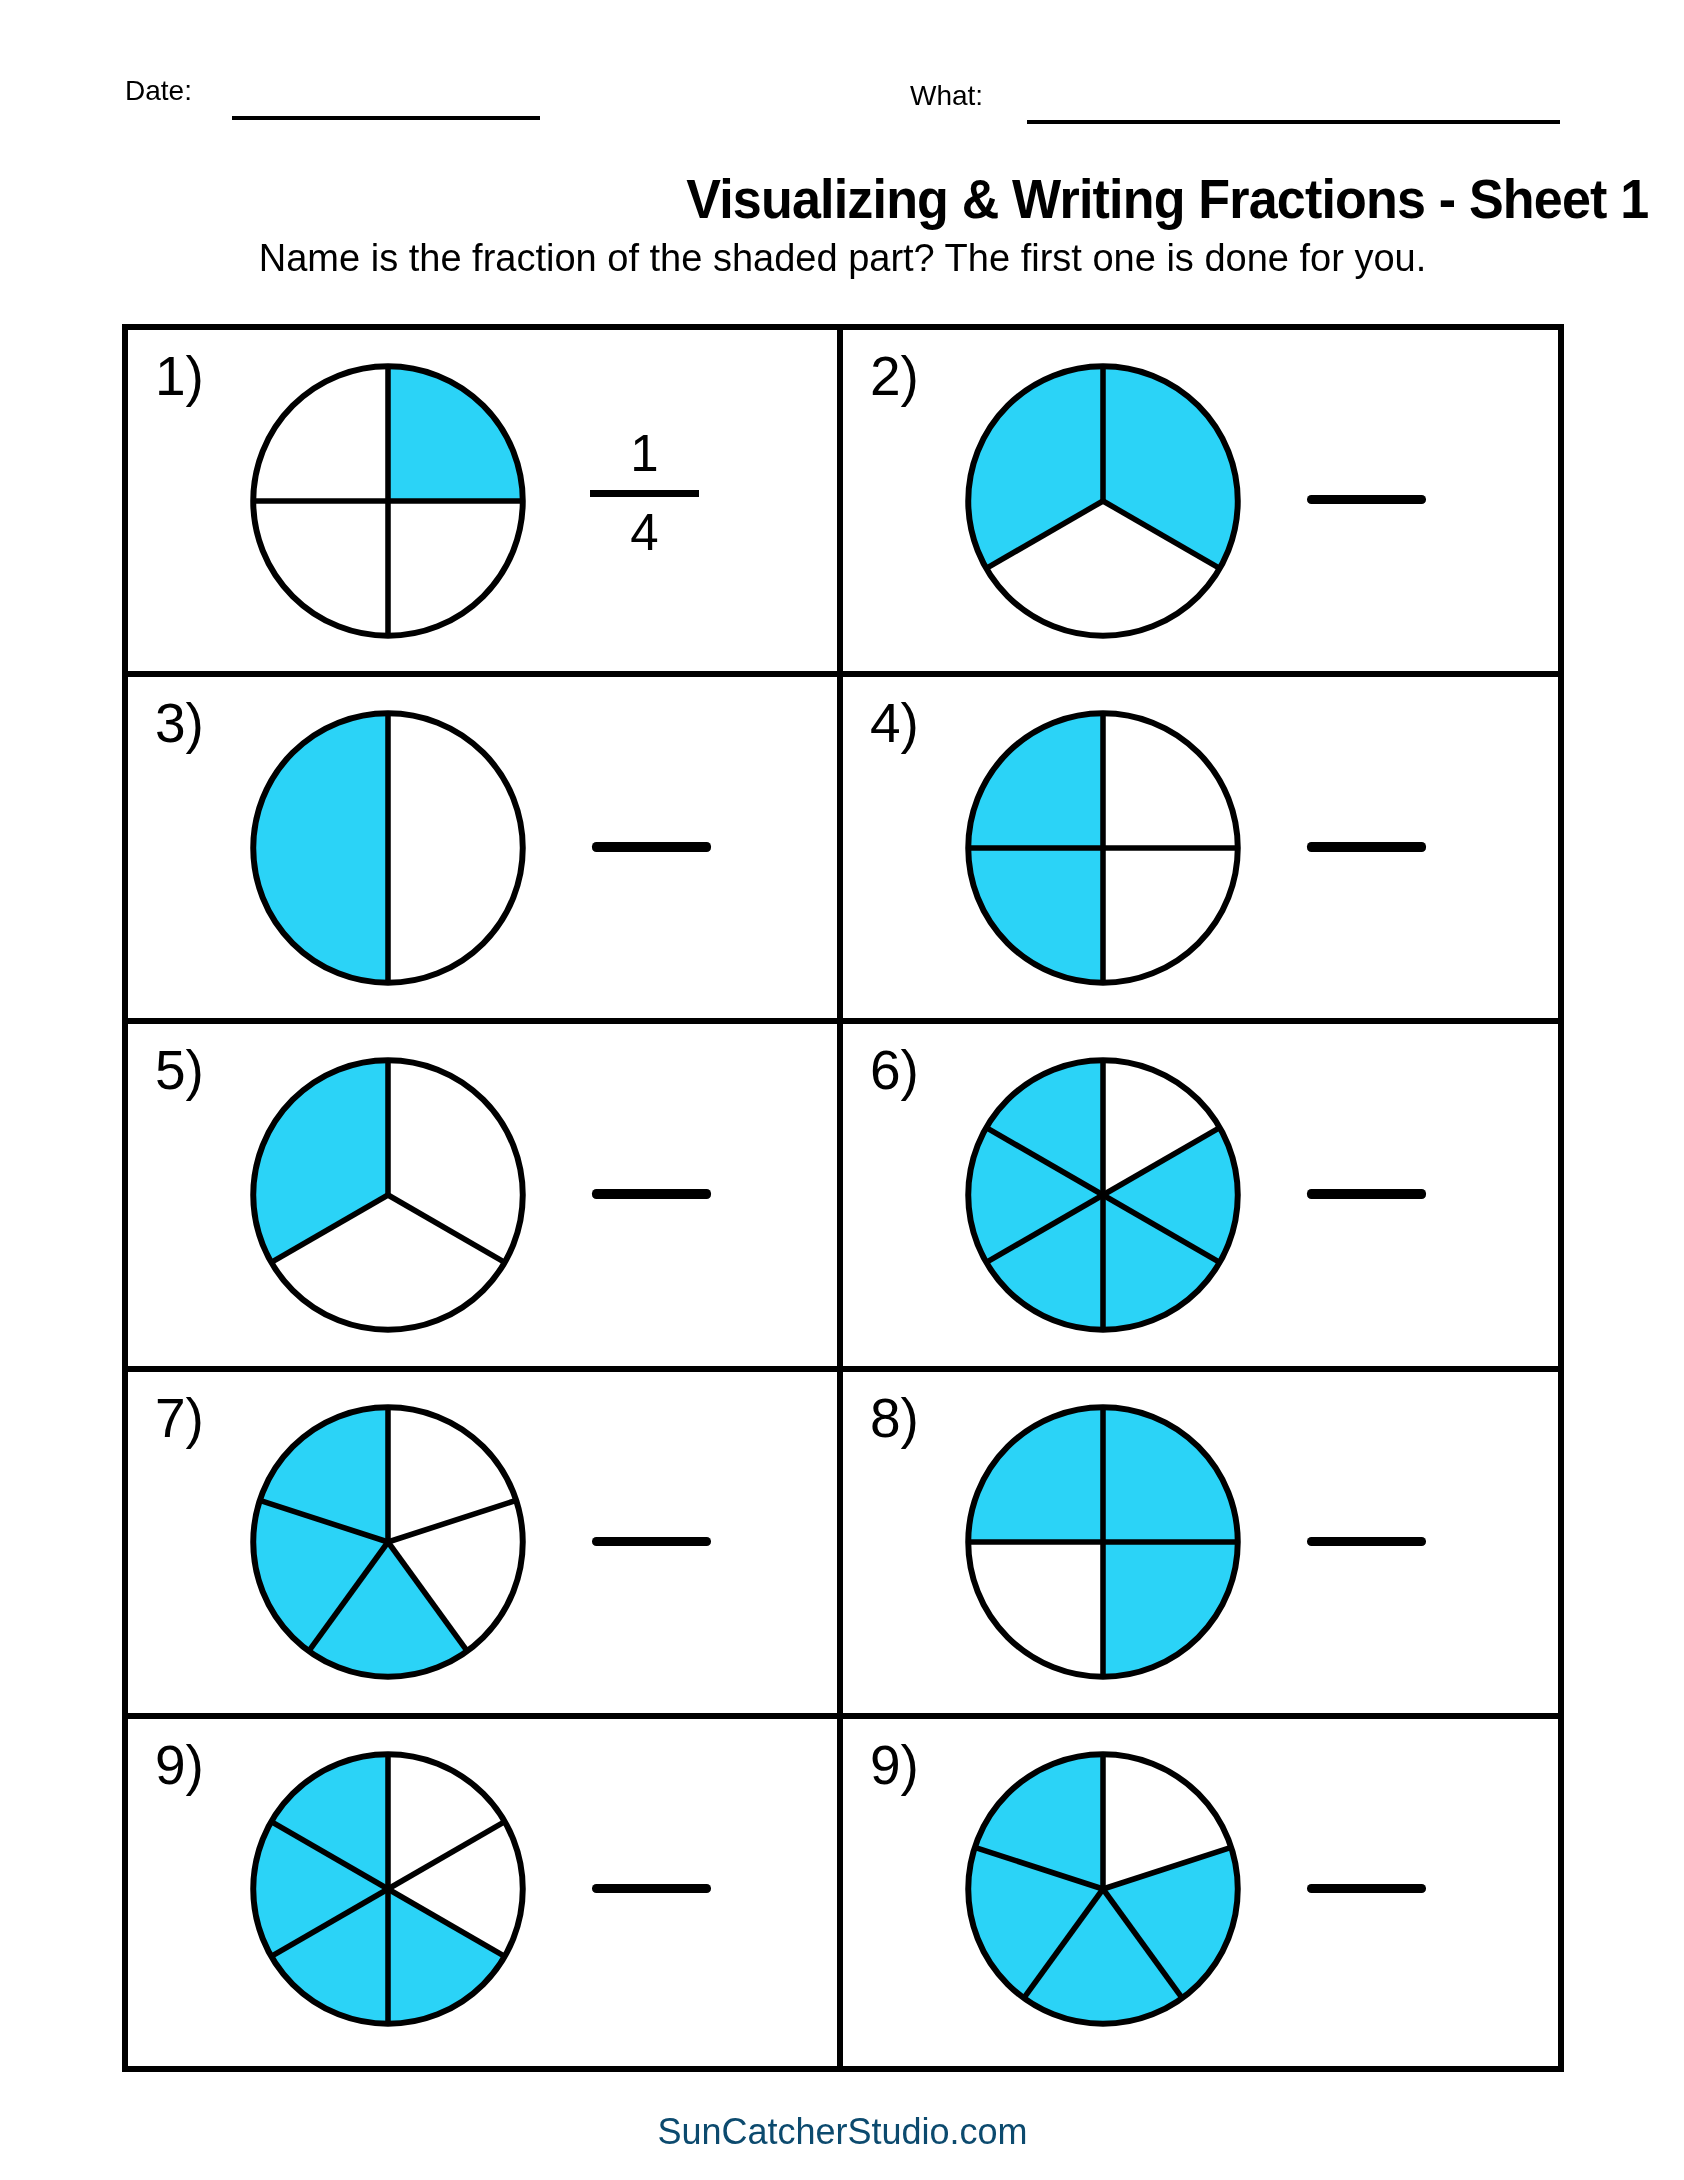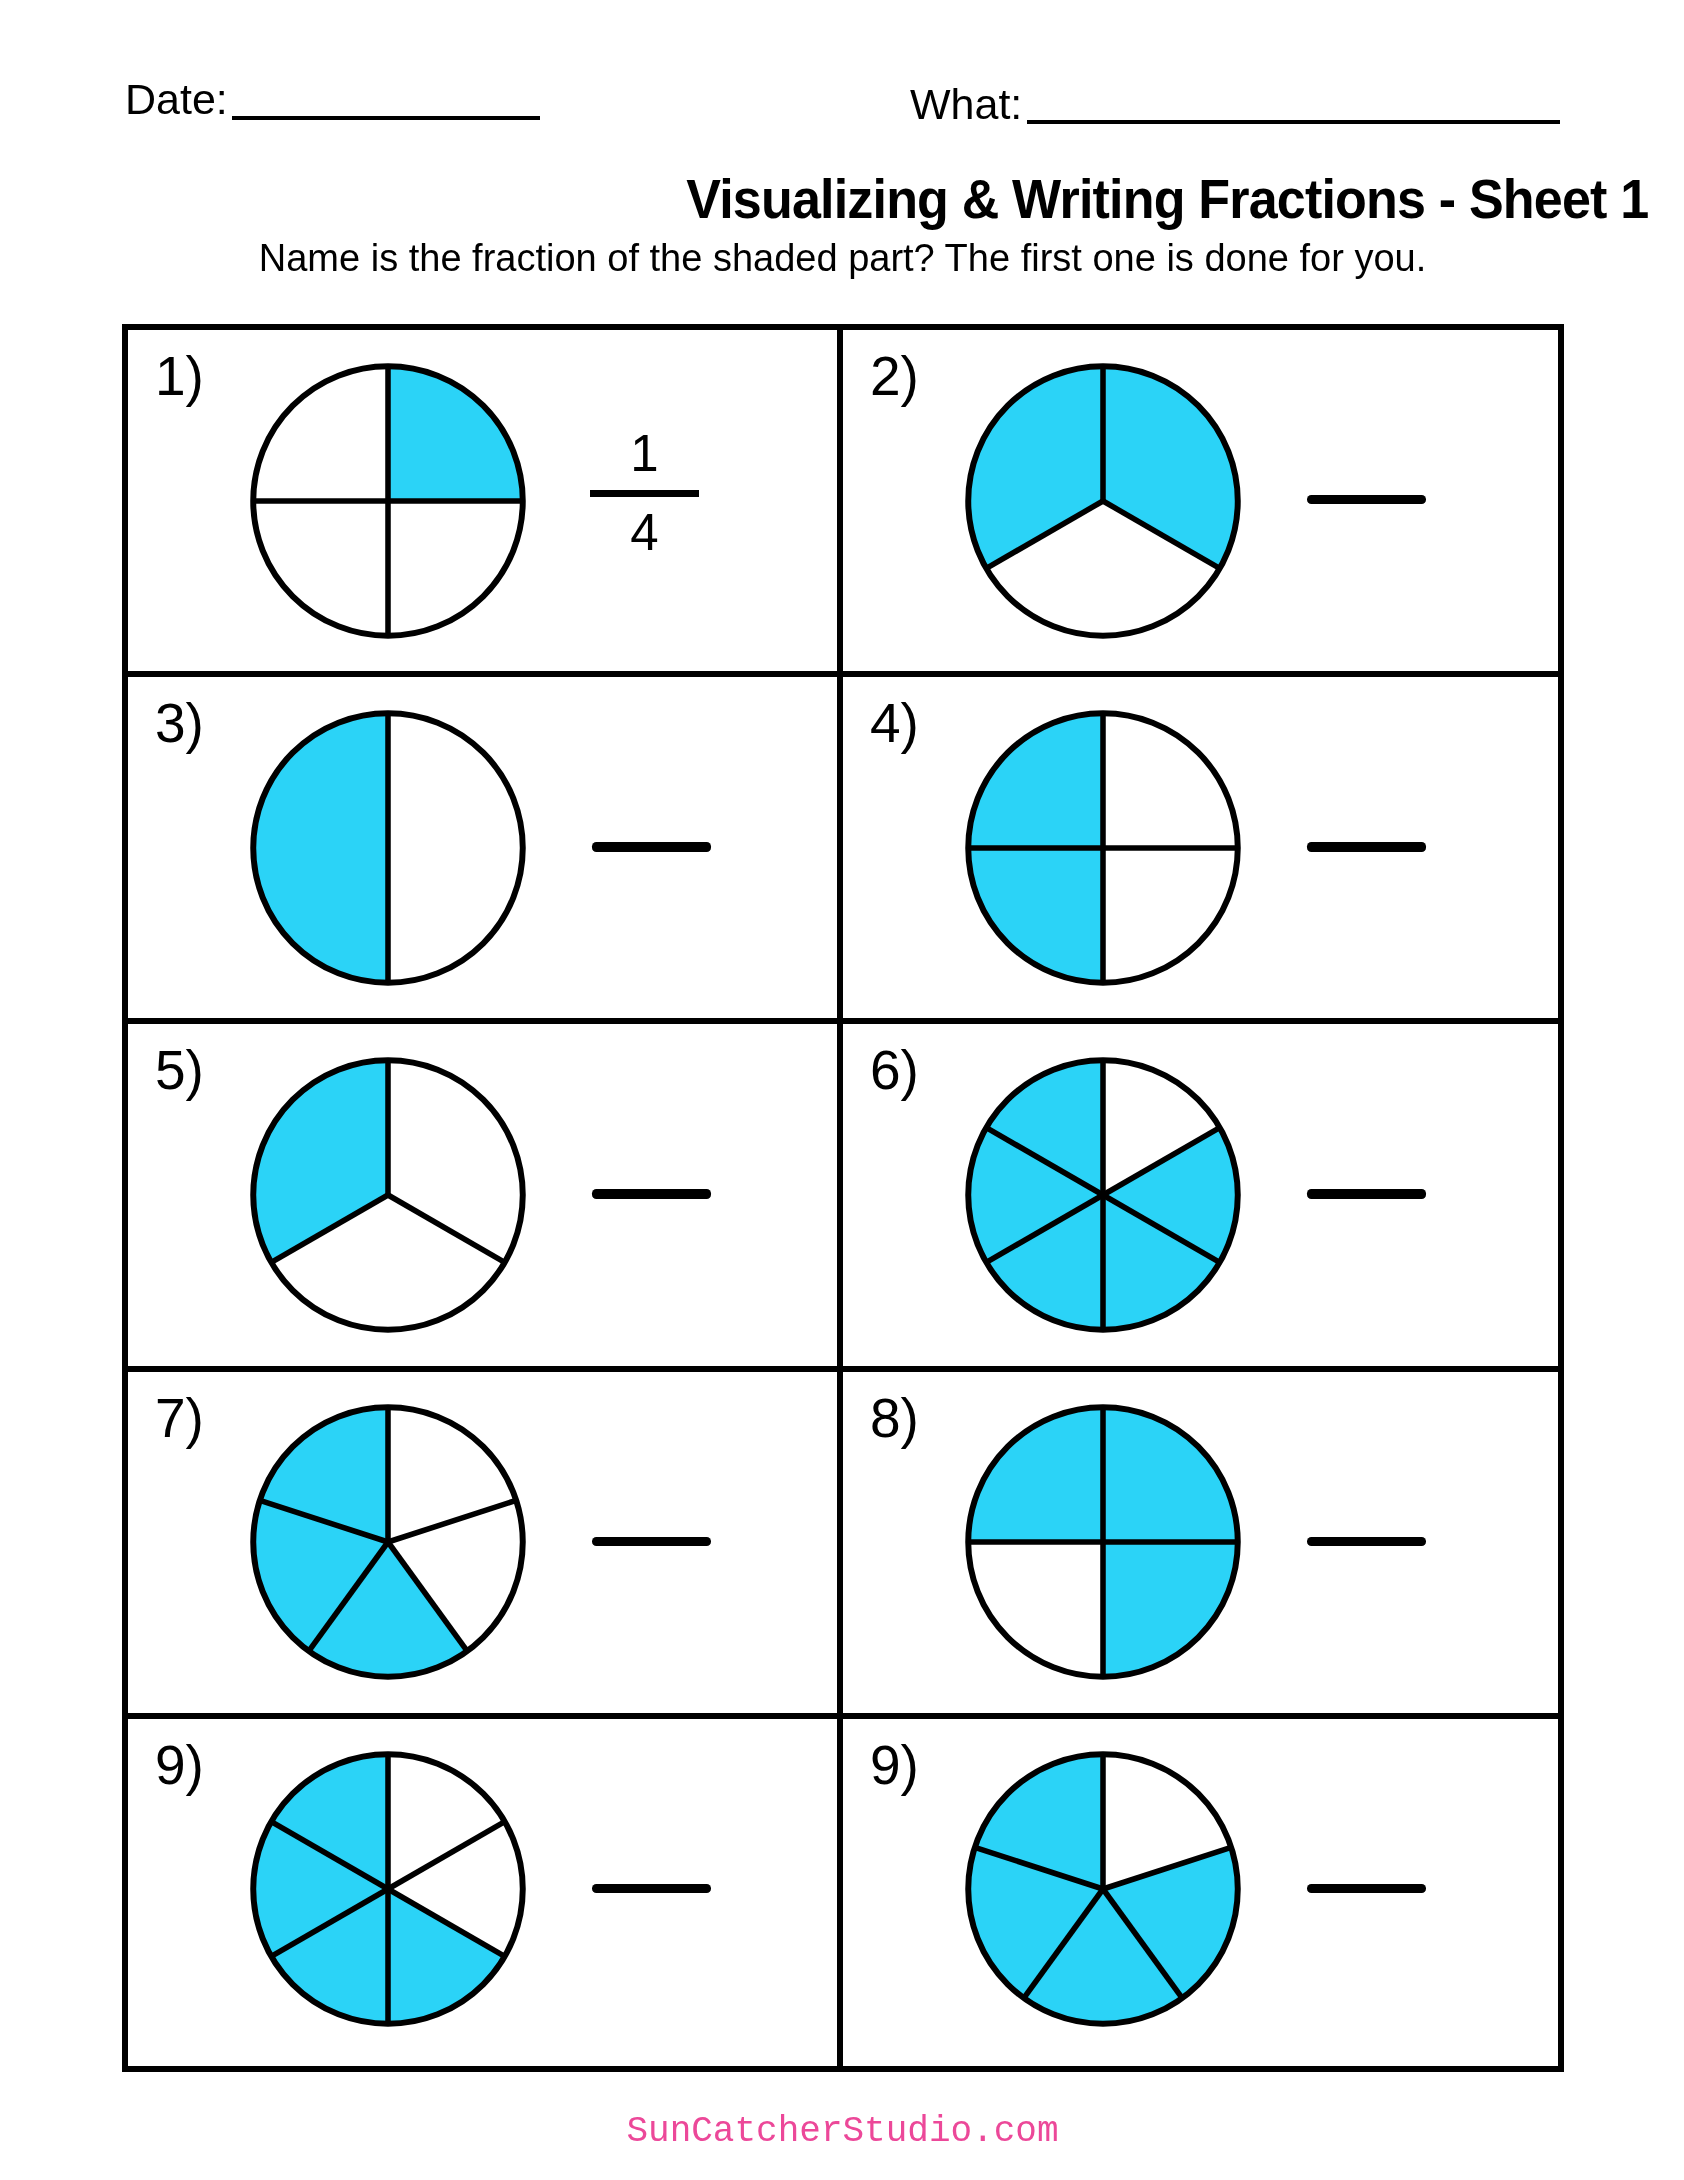--- a/index.html
+++ b/index.html
@@ -5,21 +5,21 @@
   html,body{margin:0;padding:0;background:#e8e8e8;}
   .page{
     position:relative;
     width:1685px;height:2181px;
     background:#ffffff;
     font-family:"Liberation Sans", sans-serif;
     color:#000;
     overflow:hidden;
   }
   
-  .hdr-label{position:absolute;font-size:43px;font-weight:400;text-align:center;}
+  .hdr-label{position:absolute;font-size:28px;font-weight:400;text-align:center;}
   #date-label{left:125px;top:75px;}
   #name-label{left:910px;top:80px;}
   .hdr-line{position:absolute;height:4.3px;background:#000;}
   #date-line{left:232px;top:116px;width:308px;}
   #name-line{left:1027px;top:120px;width:533px;}
   
   .title-wrap{position:absolute;left:0;top:166px;width:100%;text-align:right;}
   .title-inner{display:inline-block;font-size:56px;font-weight:bold;letter-spacing:-0.9px;transform:scaleX(0.93);transform-origin:center;white-space:nowrap;}
   .subtitle-wrap{position:absolute;left:0;top:237px;width:100%;text-align:center;}
   .subtitle-inner{display:inline-block;font-size:38px;font-weight:400;white-space:nowrap;}
@@ -32,21 +32,21 @@
   }
   .cell{position:relative;box-sizing:border-box;}
   .cell.col0{border-right:6.8px solid #000;}
   .cell.rowN{border-bottom:6.8px solid #000;}
   .plabel{position:absolute;left:27px;top:19px;font-size:55px;line-height:1;font-weight:400;}
   .pie{position:absolute;left:115px;top:25.6px;}
   .dash{position:absolute;left:464px;top:165px;width:119px;height:9.4px;background:#000;border-radius:4.3px;}
   .frac{position:absolute;left:457px;top:95px;width:119px;text-align:center;font-size:51px;line-height:1.15;}
   .frac .bar{height:6.8px;background:#000;margin:6.8px 5.1px;}
   
-  .footer{position:absolute;left:0;top:2111px;width:100%;text-align:center;font-size:36px;color:#ec4899;font-family:Liberation Mono, monospace;}
+  .footer{position:absolute;left:0;top:2111px;width:100%;text-align:center;font-size:36px;color:#0c4a6e;}
 </style>
 </head>
 <body>
 
 <div class="page">
 
   <div class="hdr-label" id="date-label">Date:</div>
   <div class="hdr-line" id="date-line"></div>
   <div class="hdr-label" id="name-label">What:</div>
   <div class="hdr-line" id="name-line"></div>

